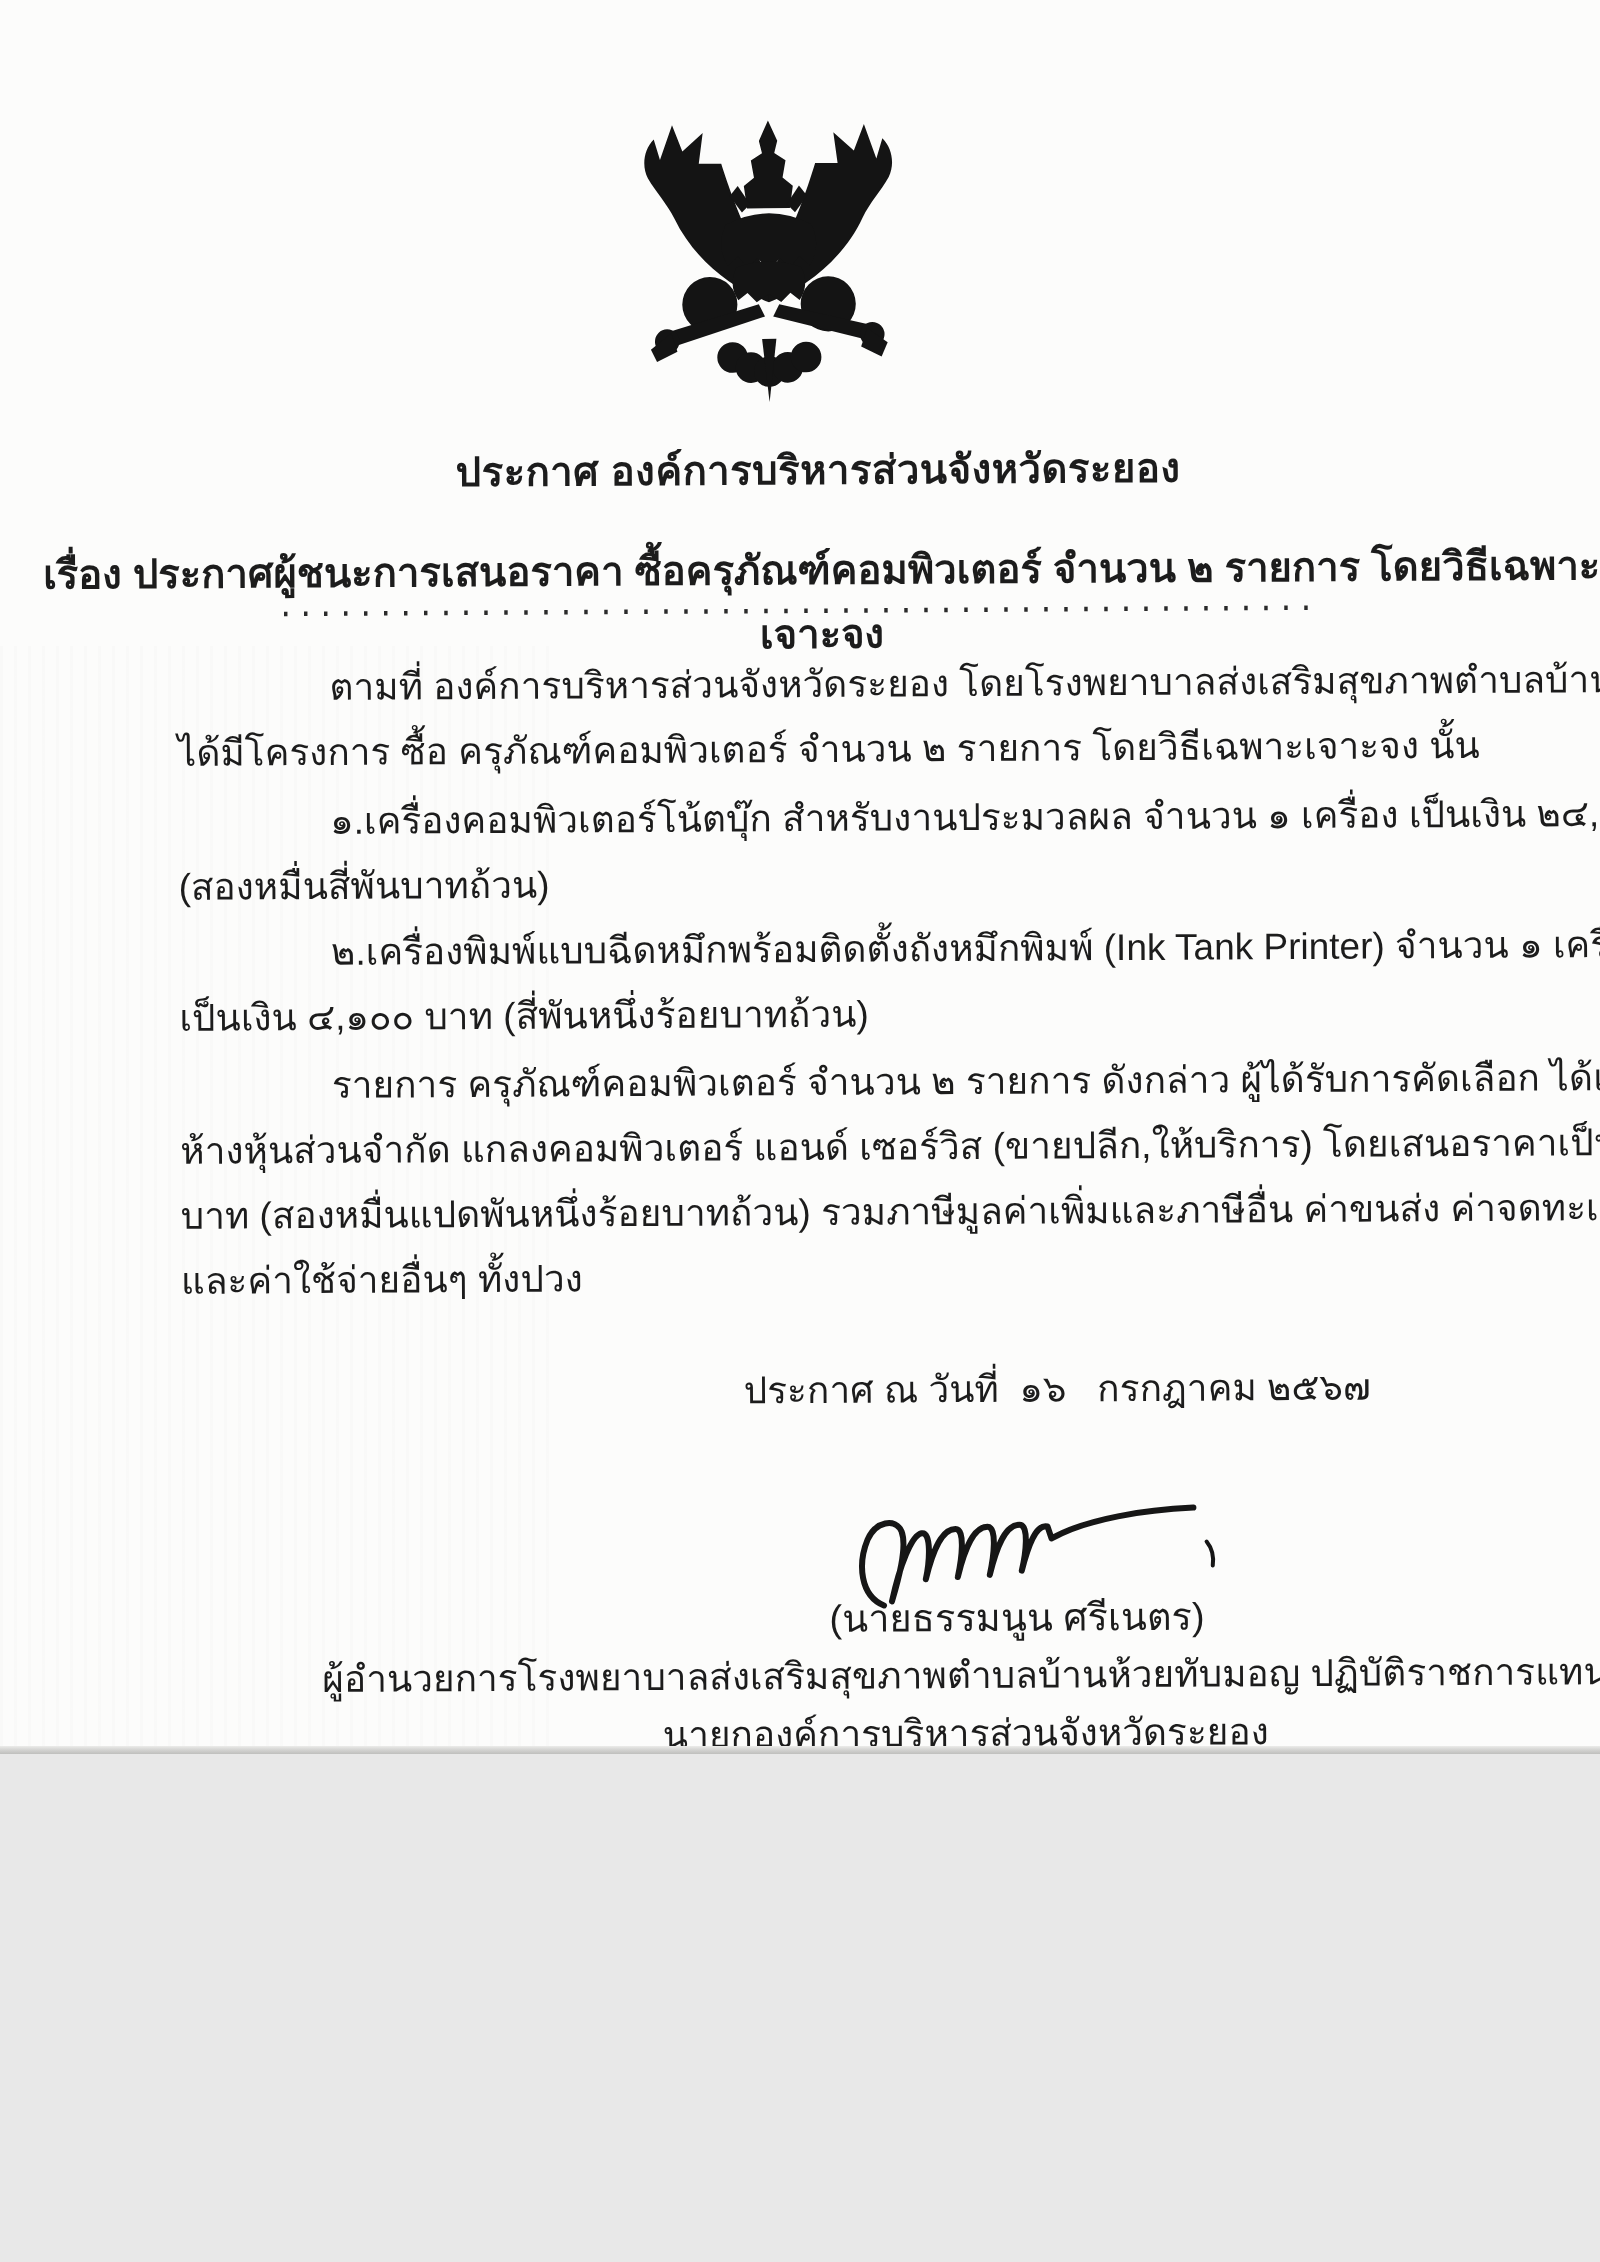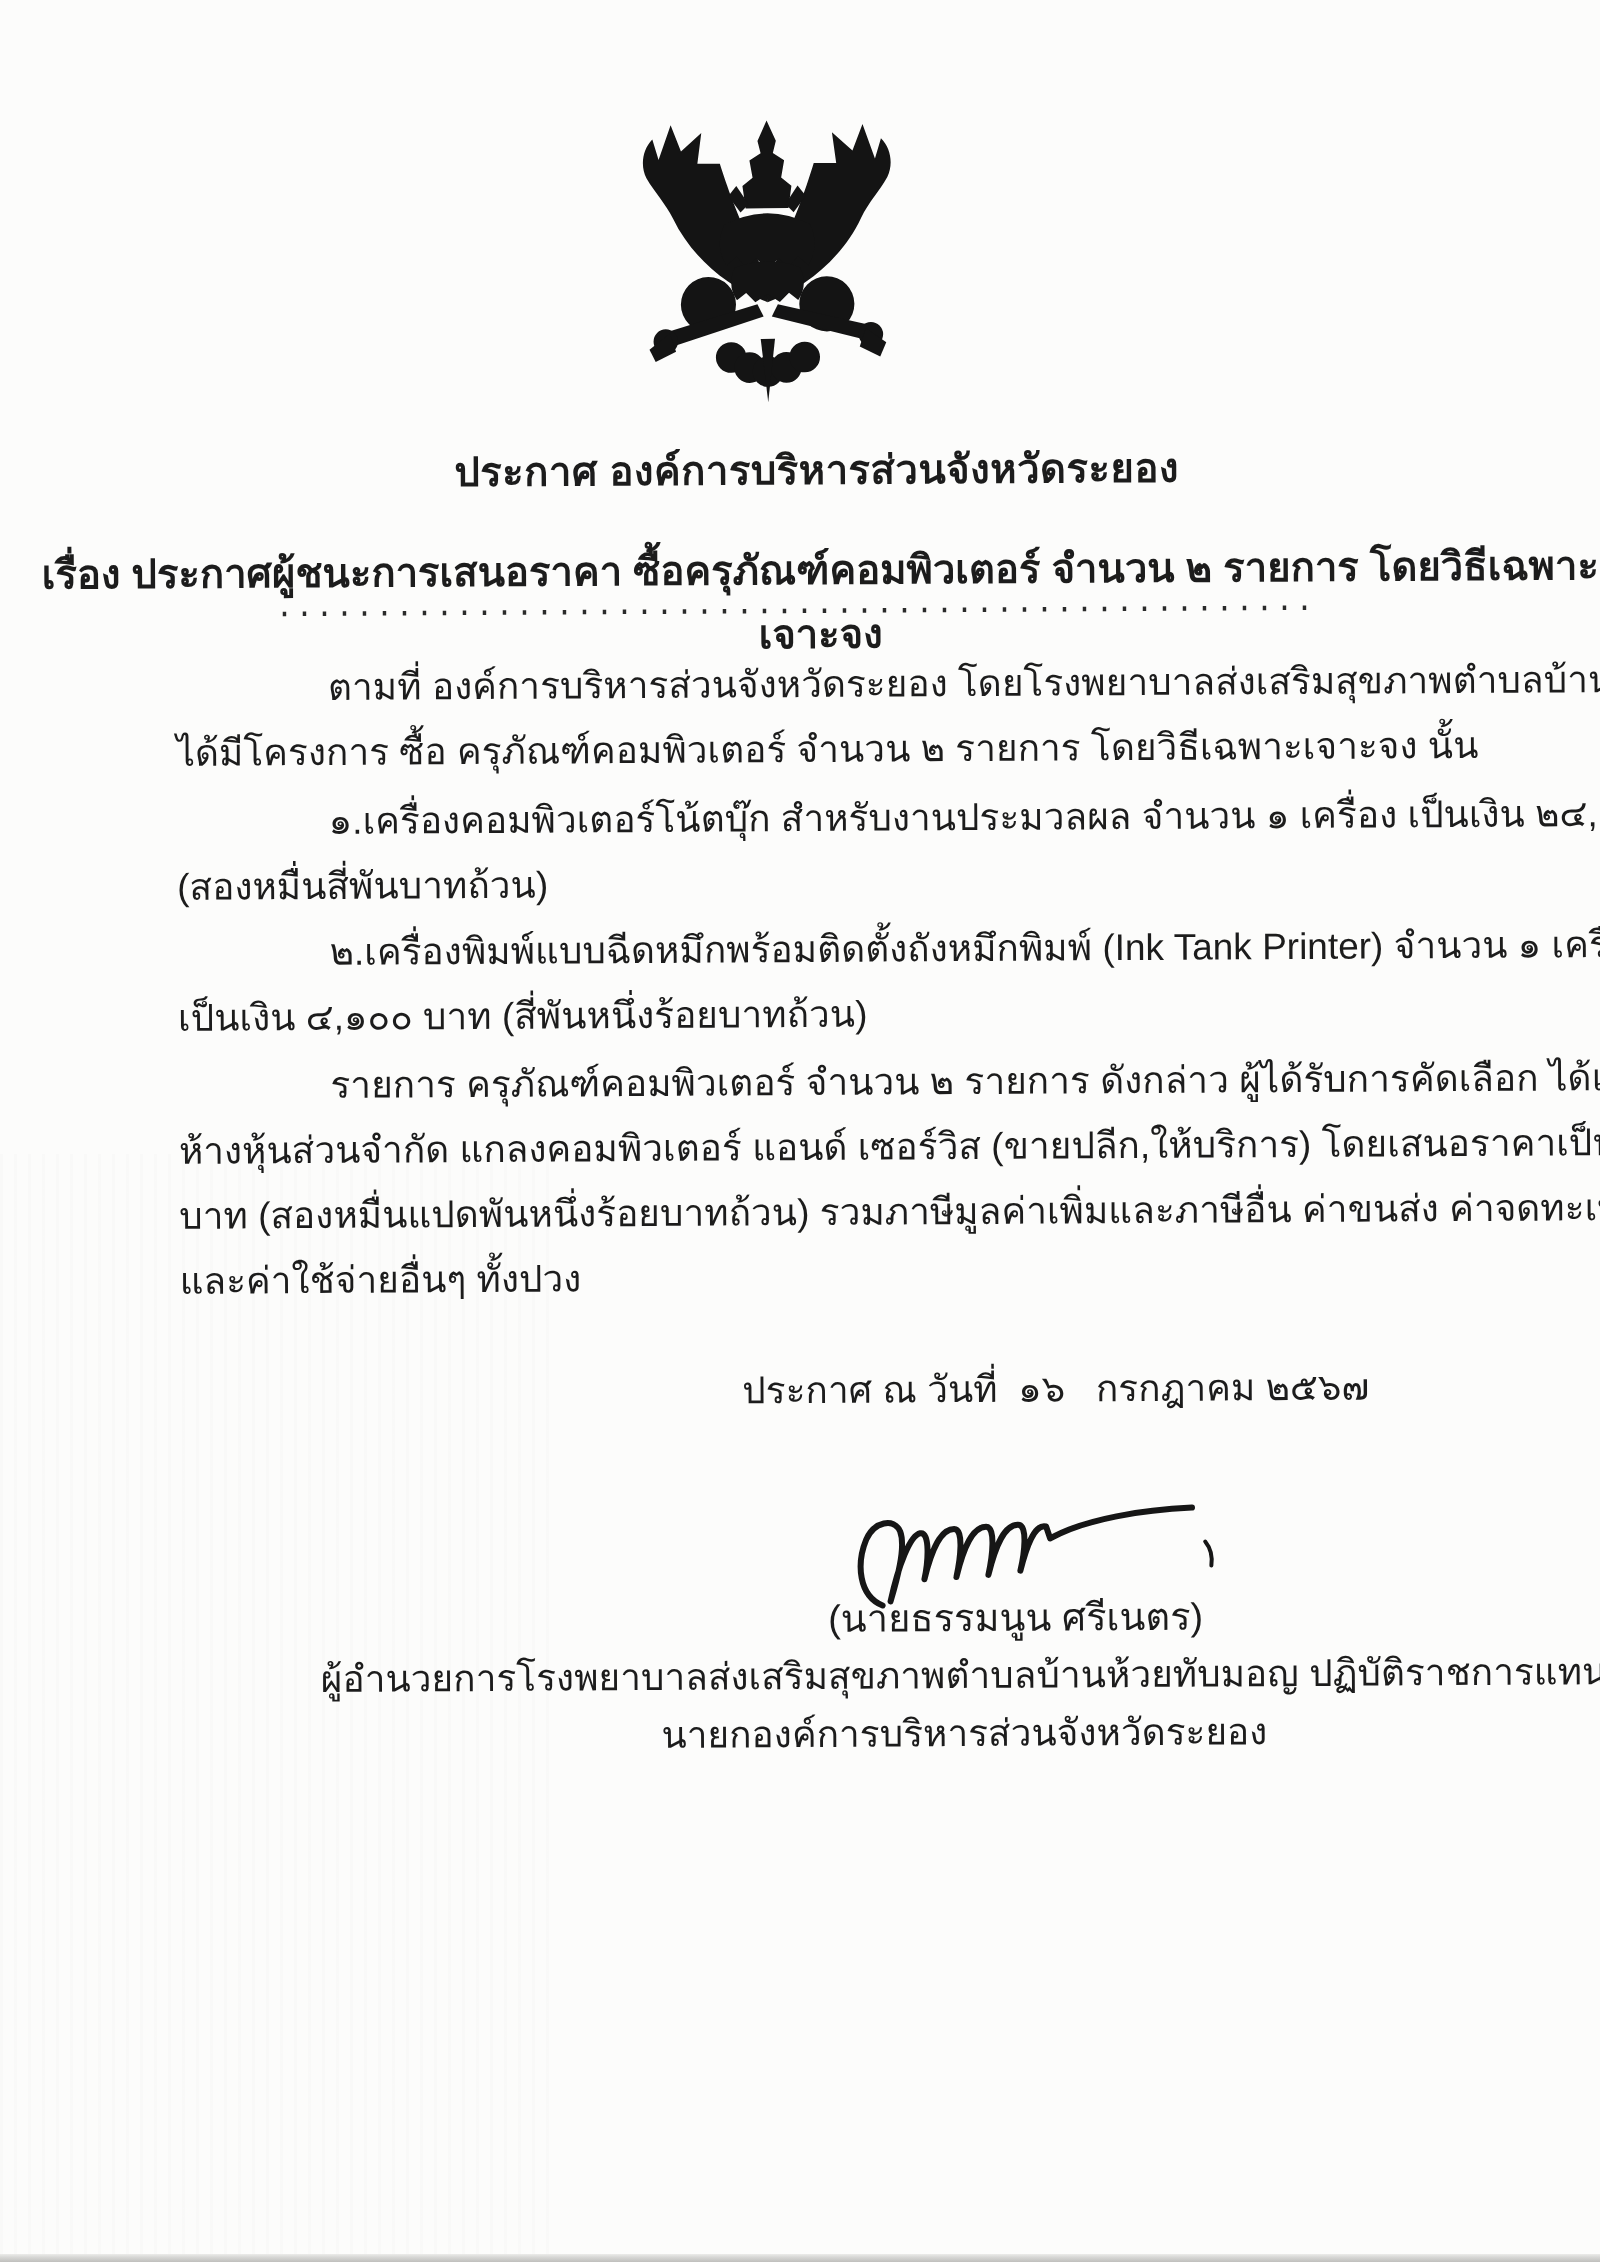--- a/index.html
+++ b/index.html
@@ -1,18 +1,18 @@
 <!DOCTYPE html>
 <html><head>
 <meta charset="utf-8">
 <style>
   html,body{margin:0;padding:0;background:#e8e8e8;}
   .page{
     position:relative;
-    width:1600px;height:2262px;
+    width:1600px;height:1754px;
     margin:0 auto;
     background:#fcfcfb;
     overflow:hidden;
     font-family:"Liberation Sans","DejaVu Sans",sans-serif;
     color:#1c1c1c;
   }
   
   .scan-noise{
     position:absolute;left:0;bottom:8px;width:560px;height:1100px;
     background:repeating-linear-gradient(90deg, rgba(0,0,0,0.018) 0 3px, rgba(0,0,0,0) 3px 14px);

